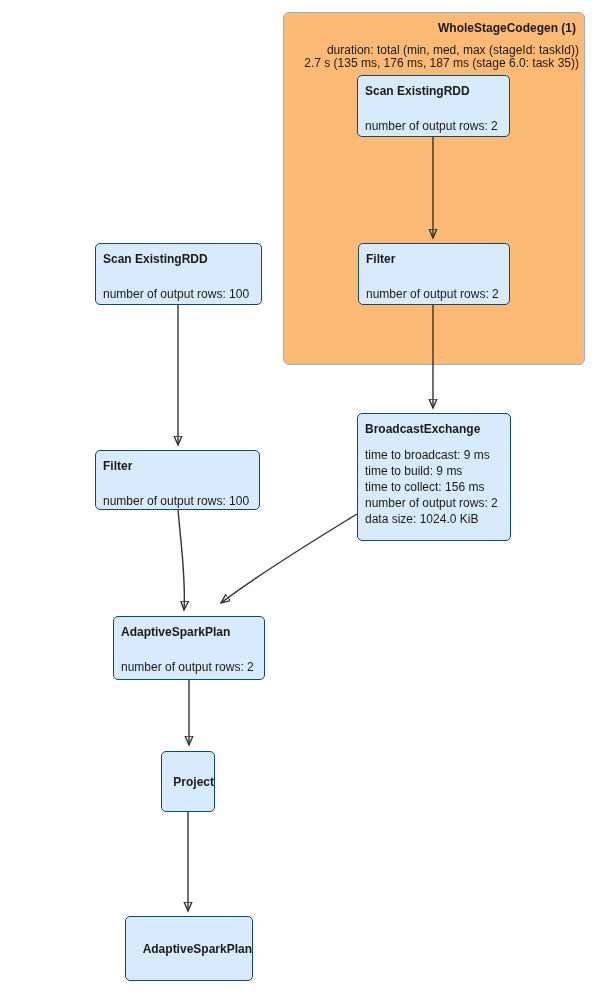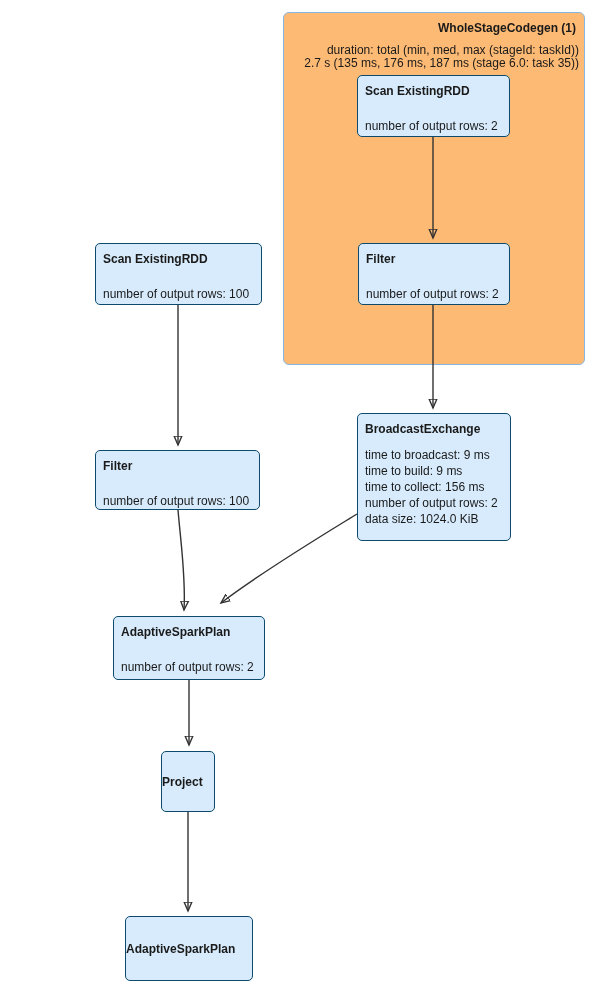--- a/index.html
+++ b/index.html
@@ -44,21 +44,21 @@
     padding: 8px 7px;
     font-size: 12px;
     z-index: 3;
   }
   .n-title { font-weight: bold; line-height: 14px; white-space: nowrap; }
   .n-metrics { margin-top: 21px; }
   .n-metrics .n-metric { line-height: 14px; white-space: nowrap; }
   .n-metrics-tall { margin-top: 11px; }
   .n-metrics-tall .n-metric { line-height: 16px; white-space: nowrap; }
   .node-center {
-    display: flex; align-items: center; justify-content: flex-start;
+    display: flex; align-items: center; justify-content: flex-end;
     padding: 0; text-align: center;
   }
   .node-center .n-title { white-space: nowrap; }
   #edges {
     position: absolute; left: 0; top: 0; z-index: 4;
     pointer-events: none;
   }
   #edges path { stroke: #333333; stroke-width: 1.4; fill: none; }
 </style>
 </head>

